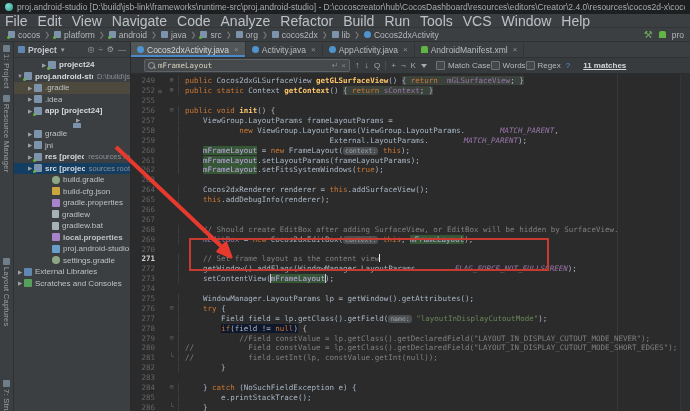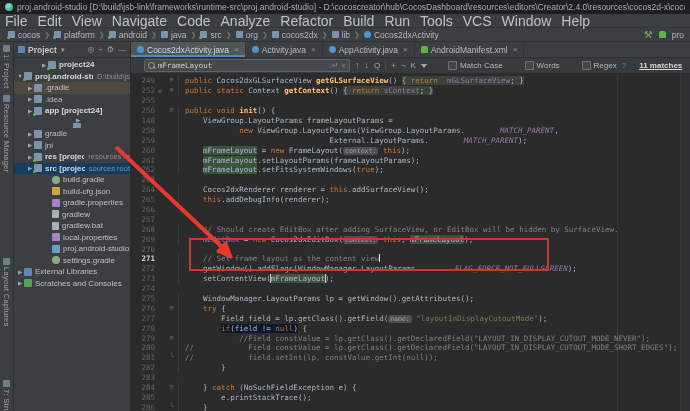--- a/index.html
+++ b/index.html
@@ -289,21 +289,21 @@
           <div class="trow" style="padding-left: 30px;">
             <span class="arrow"></span>
             <span class="ic file"></span>
             <span class="lbl">gradlew</span>
           </div>
           <div class="trow" style="padding-left: 30px;">
             <span class="arrow"></span>
             <span class="ic file"></span>
             <span class="lbl">gradlew.bat</span>
           </div>
-          <div class="trow" style="padding-left: 30px;">
+          <div class="trow" style="padding-left: 30px; font-weight: bold;">
             <span class="arrow"></span>
             <span class="ic props"></span>
             <span class="lbl">local.properties</span>
           </div>
           <div class="trow" style="padding-left: 30px;">
             <span class="arrow"></span>
             <span class="ic iml"></span>
             <span class="lbl">proj.android-studio.iml</span>
           </div>
           <div class="trow" style="padding-left: 30px;">
@@ -356,21 +356,21 @@
           <span class="boxbtn">×</span>
         </span>
         <span class="fi">↑</span>
         <span class="fi">↓</span>
         <span class="fi small">Q</span>
         <span class="vsep"></span>
         <span class="fi small">+</span>
         <span class="fi small">¬</span>
         <span class="fi small">K</span>
         <span class="funnel"></span>
-        <span id="find-opts" style="display:flex;gap:22px;align-items:center;margin-left:16px;">
+        <span id="find-opts" style="display:flex;gap:0;align-items:center;margin-left:4px;">
             <span class="opt">
               <span class="cb"></span>
               <span>Match Case</span>
             </span>
             <span class="opt">
               <span class="cb"></span>
               <span>Words</span>
             </span>
             <span class="opt">
               <span class="cb"></span>
@@ -381,21 +381,21 @@
         <span class="matches">11 matches</span>
       </div>
 
       <div class="code" id="code">
         <div class="guide"></div>
         <div class="errstripe"></div>
       <div class="line"><span class="ln">249</span><span class="gic"></span><span class="gfold">⊕</span><span class="ltext"><span class="sg k">public </span><span class="sg p">Cocos2dxGLSurfaceView </span><span class="sg d">getGLSurfaceView</span><span class="sg p">() </span><span class="sg p F">{ </span><span class="sg k F">return  </span><span class="sg f F">mGLSurfaceView</span><span class="sg p F">; }</span></span></div>
           <div class="line"><span class="ln">252</span><span class="gic">◎</span><span class="gfold">⊕</span><span class="ltext"><span class="sg k">public static </span><span class="sg p">Context </span><span class="sg d">getContext</span><span class="sg p">() </span><span class="sg p F">{ </span><span class="sg k F">return </span><span class="sg f F">sContext</span><span class="sg p F">; }</span></span></div>
           <div class="line"><span class="ln">255</span><span class="gic"></span><span class="gfold"></span><span class="ltext"></span></div>
           <div class="line"><span class="ln">256</span><span class="gic"></span><span class="gfold">⊖</span><span class="ltext"><span class="sg k">public void </span><span class="sg d">init</span><span class="sg p">() {</span></span></div>
-          <div class="line"><span class="ln">148</span><span class="gic"></span><span class="gfold"></span><span class="ltext"><span class="sg p">    ViewGroup.LayoutParams frameLayoutParams =</span></span></div>
+          <div class="line"><span class="ln">257</span><span class="gic"></span><span class="gfold"></span><span class="ltext"><span class="sg p">    ViewGroup.LayoutParams frameLayoutParams =</span></span></div>
           <div class="line"><span class="ln">258</span><span class="gic"></span><span class="gfold"></span><span class="ltext"><span class="sg p">            </span><span class="sg k">new </span><span class="sg p">ViewGroup.LayoutParams(ViewGroup.LayoutParams.</span><span class="sg c">MATCH_PARENT</span><span class="sg p">,</span></span></div>
           <div class="line"><span class="ln">259</span><span class="gic"></span><span class="gfold"></span><span class="ltext"><span class="sg p">                                External.LayoutParams.</span><span class="sg c">MATCH_PARENT</span><span class="sg p">);</span></span></div>
           <div class="line"><span class="ln">260</span><span class="gic"></span><span class="gfold"></span><span class="ltext"><span class="sg p">    </span><span class="sg M">mFrameLayout</span><span class="sg p"> = </span><span class="sg k">new </span><span class="sg p">FrameLayout(</span><span class="sg h">context:</span><span class="sg p"> </span><span class="sg k">this</span><span class="sg p">);</span></span></div>
           <div class="line"><span class="ln">261</span><span class="gic"></span><span class="gfold"></span><span class="ltext"><span class="sg p">    </span><span class="sg M">mFrameLayout</span><span class="sg p">.setLayoutParams(frameLayoutParams);</span></span></div>
           <div class="line"><span class="ln">262</span><span class="gic"></span><span class="gfold"></span><span class="ltext"><span class="sg p">    </span><span class="sg M">mFrameLayout</span><span class="sg p">.setFitsSystemWindows(</span><span class="sg k">true</span><span class="sg p">);</span></span></div>
           <div class="line"><span class="ln">263</span><span class="gic"></span><span class="gfold"></span><span class="ltext"></span></div>
           <div class="line"><span class="ln">264</span><span class="gic"></span><span class="gfold"></span><span class="ltext"><span class="sg p">    Cocos2dxRenderer renderer = </span><span class="sg k">this</span><span class="sg p">.addSurfaceView();</span></span></div>
           <div class="line"><span class="ln">265</span><span class="gic"></span><span class="gfold"></span><span class="ltext"><span class="sg p">    </span><span class="sg k">this</span><span class="sg p">.addDebugInfo(renderer);</span></span></div>
           <div class="line"><span class="ln">266</span><span class="gic"></span><span class="gfold"></span><span class="ltext"></span></div>
           <div class="line"><span class="ln">267</span><span class="gic"></span><span class="gfold"></span><span class="ltext"></span></div>

